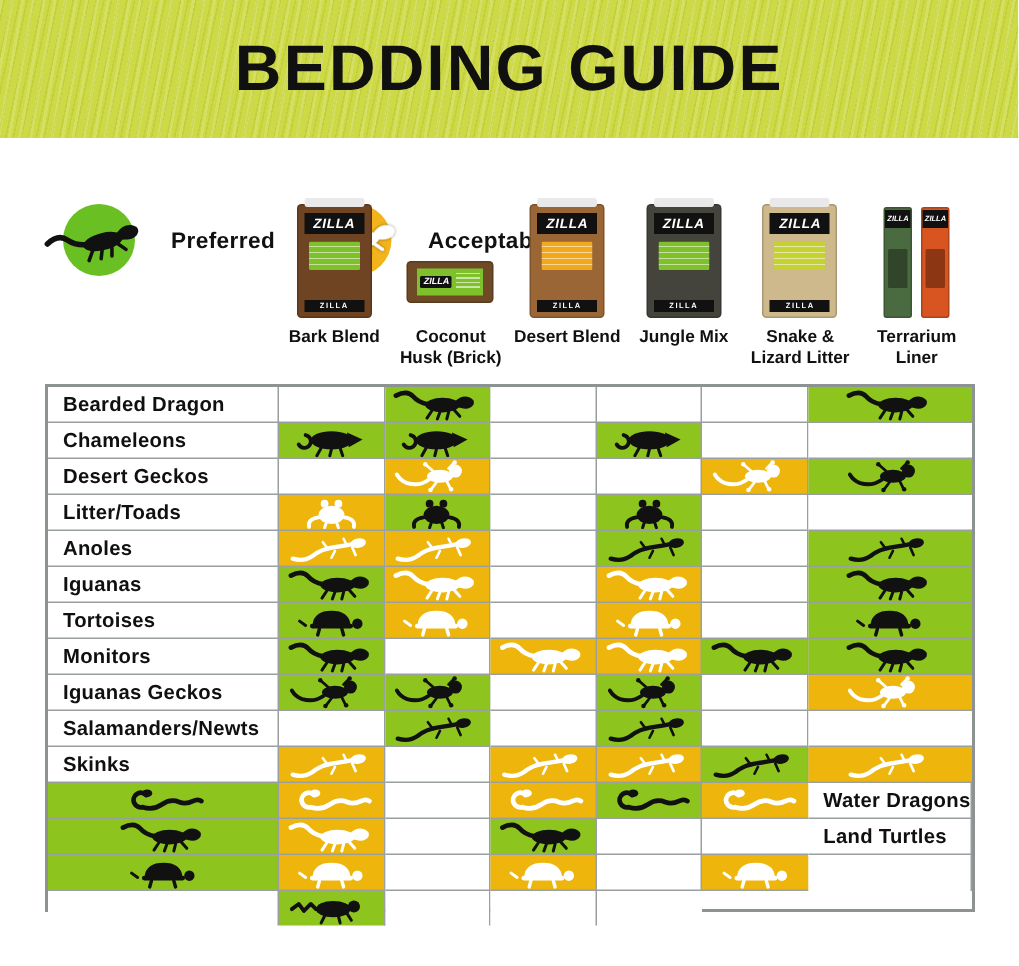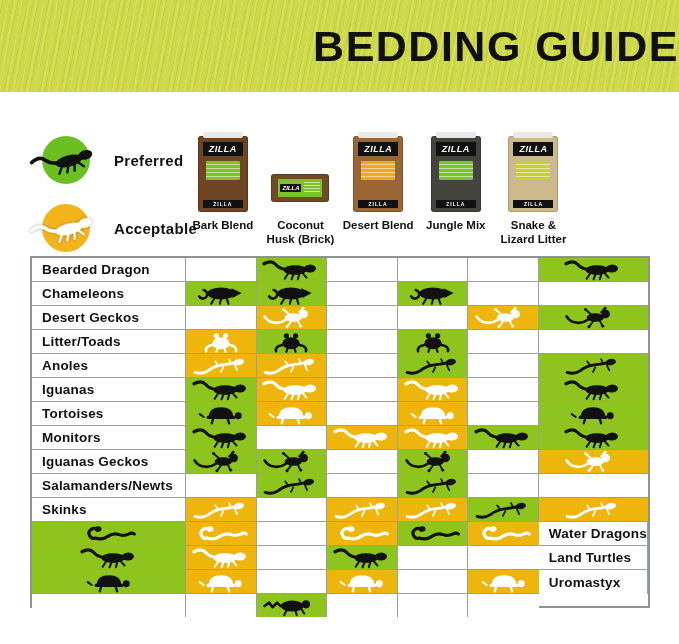--- a/index.html
+++ b/index.html
@@ -1,27 +1,27 @@
 <!DOCTYPE html>
 <html><head>
 <meta charset="utf-8">
 <style>
   html,body{margin:0;padding:0;background:#ffffff;font-family:"Liberation Sans",sans-serif;}
   .canvas{position:relative;width:679px;height:644px;overflow:hidden;background:#ffffff;}
 
   
   .banner{position:absolute;left:0;top:0;width:100%;height:92px;
-    display:flex;align-items:center;justify-content:flex-end;
+    display:flex;align-items:center;justify-content:center;
     background-image:
       repeating-linear-gradient(100deg, rgba(255,255,255,.16) 0 2px, rgba(255,255,255,0) 2px 7px),
       repeating-linear-gradient(-78deg, rgba(100,115,0,.10) 0 1px, rgba(100,115,0,0) 1px 5px);}
   .banner h1{margin:0;font-size:43px;font-weight:800;letter-spacing:1.5px;color:#101010;}
 
   
-  .legend{position:absolute;left:28px;top:134px;display:flex;flex-direction:column;gap:16px;}
+  .legend{position:absolute;left:28px;top:134px;display:flex;flex-direction:row;gap:16px;}
   .legend-row{display:flex;align-items:center;gap:10px;height:52px;}
   .legend-ico{position:relative;width:76px;height:52px;flex:0 0 76px;}
   .legend-circle{position:absolute;left:14px;top:2px;width:48px;height:48px;border-radius:50%;}
   .legend-lizard{position:absolute;left:-2px;top:14px;width:76px;height:27px;transform:rotate(-14deg);}
   .legend-lizard.outlined{filter:drop-shadow(0 0 1px rgba(0,0,0,.45));}
   .legend-label{font-weight:700;font-size:15px;color:#111;letter-spacing:.3px;}
 
   
   .products{position:absolute;left:184px;top:118px;width:466px;height:134px;
     display:grid;grid-template-columns:repeat(6,1fr);}
@@ -192,20 +192,35 @@
       <div class="product-col">
         <div class="product-img">
           <div class="pkg-bag" style="background: rgb(205, 185, 140);">
             <div class="bag-brand">ZILLA</div>
             <div class="bag-panel" style="background-color: rgb(198, 209, 52);"></div>
             <div class="bag-foot">ZILLA</div>
           </div>
         </div>
         <div class="product-label">Snake &amp; Lizard Litter</div>
       </div>
+      <div class="product-col">
+        <div class="product-img">
+          <div class="pkg-liner">
+            <div class="liner-box" style="background: rgb(74, 107, 64);">
+              <div class="liner-brand">ZILLA</div>
+              <div class="liner-window"></div>
+            </div>
+            <div class="liner-box" style="background: rgb(216, 84, 32);">
+              <div class="liner-brand">ZILLA</div>
+              <div class="liner-window"></div>
+            </div>
+          </div>
+        </div>
+        <div class="product-label">Terrarium Liner</div>
+      </div>
     </div>
 
   <div class="matrix" id="matrix">
       <div class="mcell row-label">Bearded Dragon</div>
       <div class="mcell cell"></div>
       <div class="mcell cell" style="background: rgb(141, 196, 30); color: rgb(17, 17, 17);">
         <svg>
           <use href="#sym-lizard" xlink:href="#sym-lizard"></use>
         </svg>
       </div>
@@ -496,21 +511,20 @@
         <svg>
           <use href="#sym-turtle" xlink:href="#sym-turtle"></use>
         </svg>
       </div>
       <div class="mcell cell"></div>
       <div class="mcell cell no-r" style="background: rgb(238, 182, 12); color: rgb(255, 255, 255);">
         <svg>
           <use href="#sym-turtle" xlink:href="#sym-turtle"></use>
         </svg>
       </div>
-      <div class="mcell row-label no-b">Uromastyx</div>
       <div class="mcell cell no-b"></div>
       <div class="mcell cell no-b"></div>
       <div class="mcell cell no-b" style="background: rgb(141, 196, 30); color: rgb(17, 17, 17);">
         <svg>
           <use href="#sym-uromastyx" xlink:href="#sym-uromastyx"></use>
         </svg>
       </div>
       <div class="mcell cell no-b"></div>
       <div class="mcell cell no-b"></div>
       <div class="mcell cell no-r no-b"></div>

